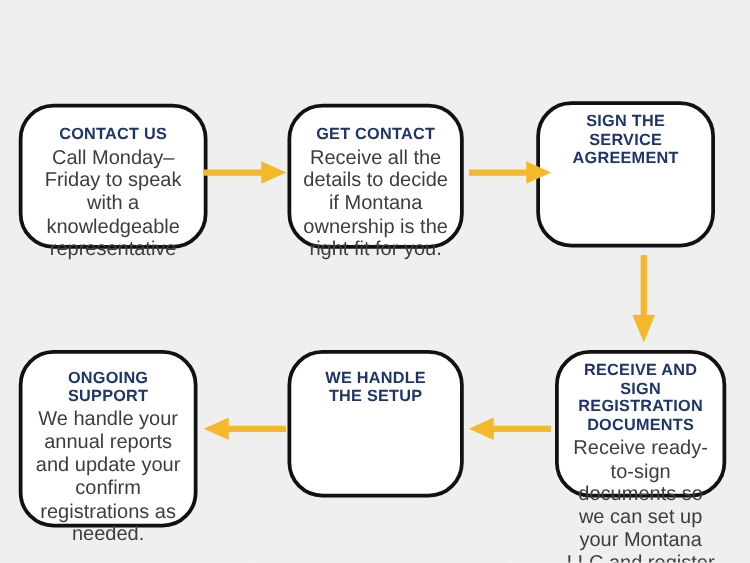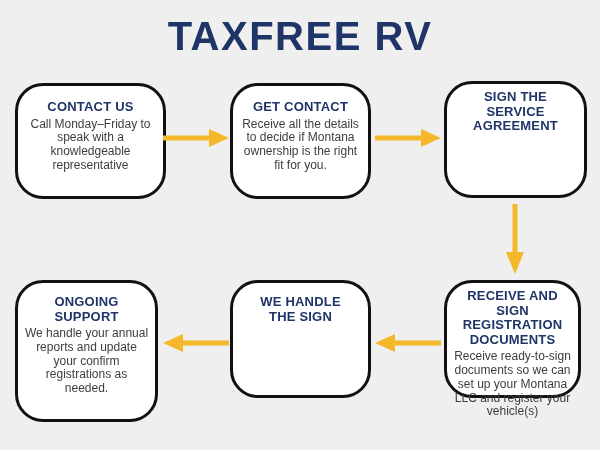--- a/index.html
+++ b/index.html
@@ -30,37 +30,37 @@
     box-sizing: border-box;
     background: var(--box-fill, #ffffff);
     border: 3px solid var(--box-border, #111111);
     border-radius: 28px;
     text-align: center;
     padding: 14px 6px 8px 6px;
   }
 
   #box1 { left: 15px;  top: 83px;  width: 151px; height: 116px; }
   #box2 { left: 230px; top: 83px;  width: 141px; height: 116px; }
-  #box3 { left: 444px; top: 81px;  width: 143px; height: 117px; padding-top: 6px; }
+  #box3 { left: 429px; top: 81px;  width: 143px; height: 117px; padding-top: 6px; }
   #box4 { left: 444px; top: 280px; width: 137px; height: 118px; padding-top: 6px; }
   #box5 { left: 230px; top: 280px; width: 141px; height: 118px; padding-top: 12px; }
   #box6 { left: 15px;  top: 280px; width: 143px; height: 142px; padding-top: 12px; }
 
   .step-title {
     font-size: 13px;
     font-weight: bold;
     color: var(--navy, #1f3567);
     line-height: 1.12;
     letter-spacing: 0.2px;
     white-space: pre-line;
     margin: 0 0 3px 0;
   }
 
   .step-body {
-    font-size: 12px;
+    font-size: 16px;
     color: var(--body-text, #3d3d3d);
     line-height: 1.15;
     margin: 0;
   }
 
   .arrow {
     position: absolute;
     color: var(--arrow, #f5b82b);
     line-height: 0;
   }
@@ -68,21 +68,20 @@
   #arrow-r2 { left: 375px; top: 126px; }
   #arrow-d  { left: 503px; top: 204px; }
   #arrow-l1 { left: 375px; top: 331px; }
   #arrow-l2 { left: 163px; top: 331px; }
 </style>
 </head>
 <body>
 
 <div class="canvas">
 
-  <div class="main-title">TAXFREE RV</div>
 
   <div class="box" id="box1">
     <p class="step-title">CONTACT US</p>
     <p class="step-body">Call Monday–Friday to speak with a knowledgeable representative</p>
   </div>
 
   <div class="box" id="box2">
     <p class="step-title">GET CONTACT</p>
     <p class="step-body">Receive all the details to decide if Montana ownership is the right fit for you.</p>
   </div>
@@ -96,21 +95,21 @@
   <div class="box" id="box4">
     <p class="step-title">RECEIVE AND
 SIGN
 REGISTRATION
 DOCUMENTS</p>
     <p class="step-body">Receive ready-to-sign documents so we can set up your Montana LLC and register your vehicle(s)</p>
   </div>
 
   <div class="box" id="box5">
     <p class="step-title">WE HANDLE
-THE SIGN</p>
+THE SETUP</p>
   </div>
 
   <div class="box" id="box6">
     <p class="step-title">ONGOING
 SUPPORT</p>
     <p class="step-body">We handle your annual reports and update your confirm registrations as needed.</p>
   </div>
 
   <span class="arrow" id="arrow-r1">
     <svg width="66" height="24" viewBox="0 0 66 24" aria-hidden="true">

